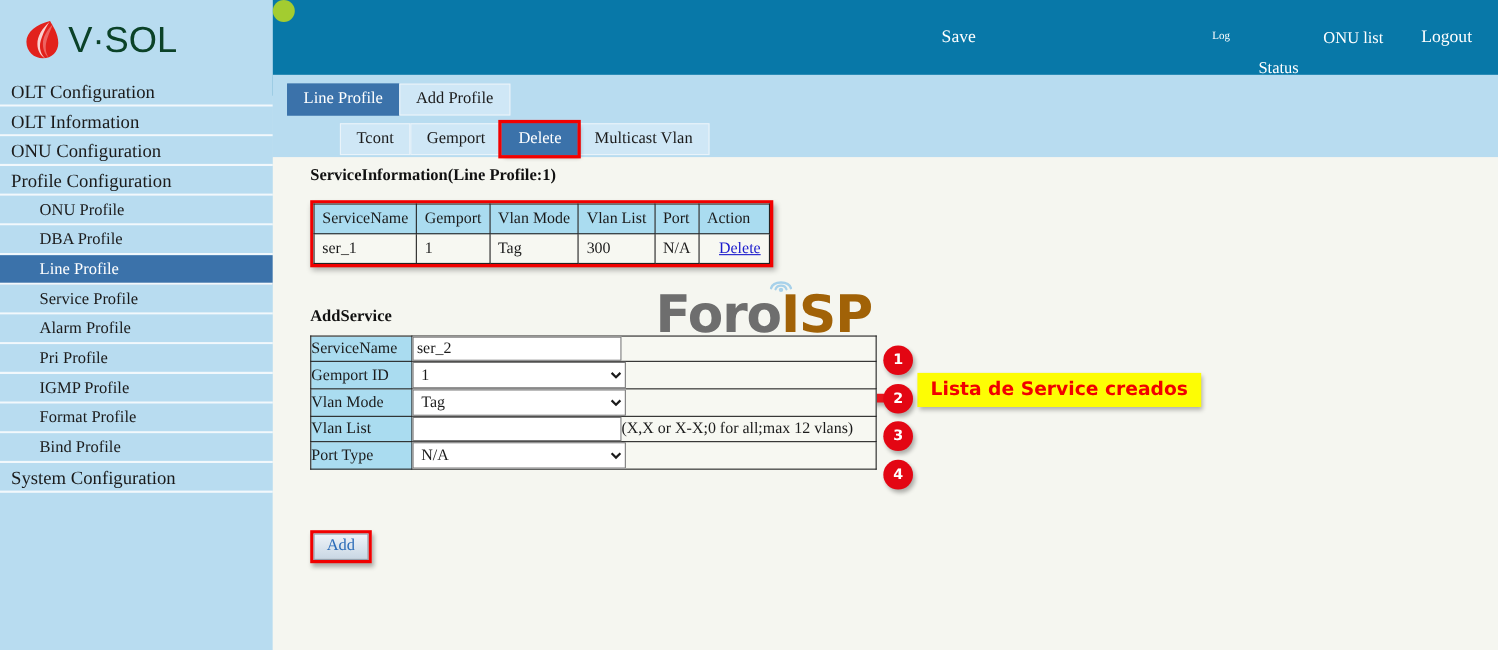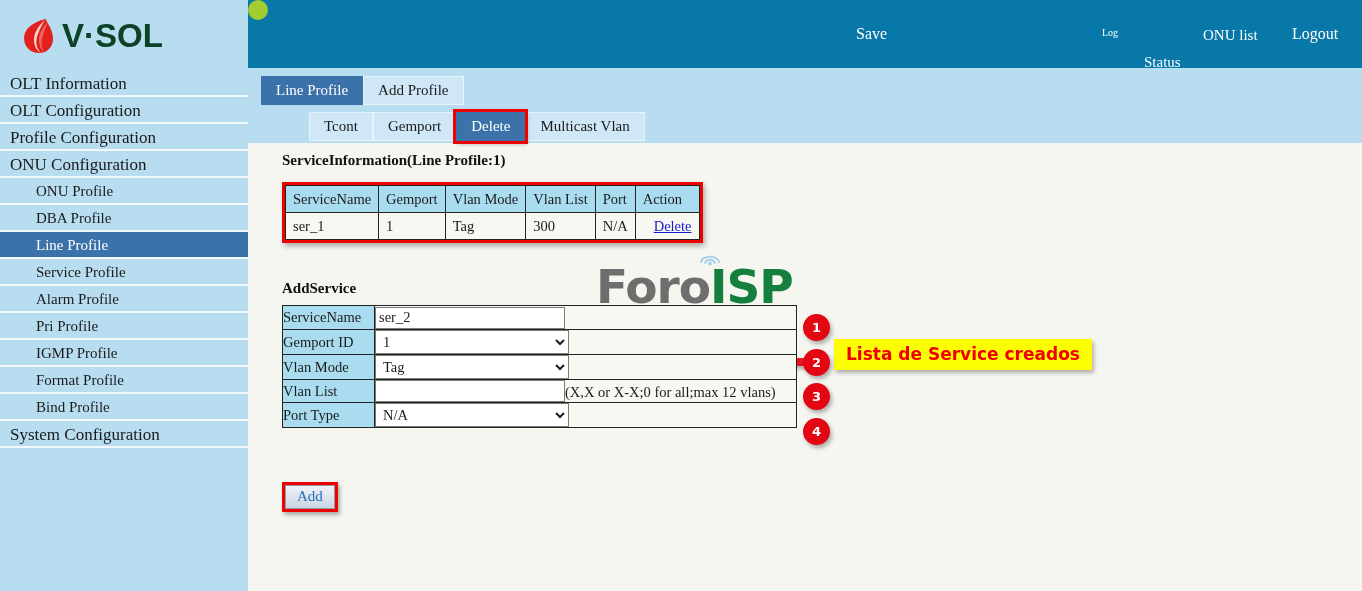--- a/index.html
+++ b/index.html
@@ -35,21 +35,21 @@
     left: 22px; top: 17px;
     display: flex; align-items: center;
   }
   .logo-mark {
     position: relative;
     width: 34px; height: 38px;
     margin-right: 6px;
   }
   .logo-text {
     font-family: "Liberation Sans", sans-serif;
-    font-weight: bold;
+    font-weight: normal;
     font-size: 33px;
     letter-spacing: 0px;
     color: #0b4228;
     line-height: 34px;
   }
 
   #nav-list { margin-top: 2px; }
   .nav-item {
     height: 27px;
     line-height: 27px;
@@ -202,21 +202,21 @@
     user-select: none;
   }
   .wm-text {
     font-family: "DejaVu Sans", sans-serif;
     font-weight: bold;
     font-size: 47px;
     letter-spacing: -1px;
     line-height: 47px;
   }
   .wm-foro { color: #6e6e6e; }
-  .wm-isp  { color: #15803d; }
+  .wm-isp  { color: #a16207; }
 
   
   #form-table {
     position: absolute;
     left: 34px; top: 162px;
     border-collapse: collapse;
     background: #f7f8f2;
     font-size: 14.5px;
   }
   #form-table td {
@@ -317,24 +317,24 @@
             <path d="M23.5 2 C11 5, 2 12, 2 21 C2 30, 9 36, 17 36 C25 36, 31 30, 31 22 C31 13, 26 7, 23.5 2 Z" fill="#e2211c"></path>
             <path d="M23 3 C16 9, 12 16, 12 23 C12 29, 15 34, 19 36 C14 31, 13 24, 16 17 C18 11, 21 6, 23 3 Z" fill="#ffffff" opacity="0.8"></path>
             <path d="M26 5 C20 11, 17 17, 17 23 C17 28, 19 33, 22 35 C19 30, 19 24, 21 18 C23 12, 25 8, 26 5 Z" fill="#f07a78" opacity="0.75"></path>
           </svg>
         </span>
         <span class="logo-text">V·SOL</span>
       </div>
     </div>
 
     <div id="nav-list">
+        <div class="nav-item">OLT Configuration</div>
         <div class="nav-item">OLT Information</div>
-        <div class="nav-item">OLT Configuration</div>
+        <div class="nav-item">ONU Configuration</div>
         <div class="nav-item">Profile Configuration</div>
-        <div class="nav-item">ONU Configuration</div>
         <div class="nav-item sub">ONU Profile</div>
         <div class="nav-item sub">DBA Profile</div>
         <div class="nav-item sub active">Line Profile</div>
         <div class="nav-item sub">Service Profile</div>
         <div class="nav-item sub">Alarm Profile</div>
         <div class="nav-item sub">Pri Profile</div>
         <div class="nav-item sub">IGMP Profile</div>
         <div class="nav-item sub">Format Profile</div>
         <div class="nav-item sub">Bind Profile</div>
         <div class="nav-item">System Configuration</div>

